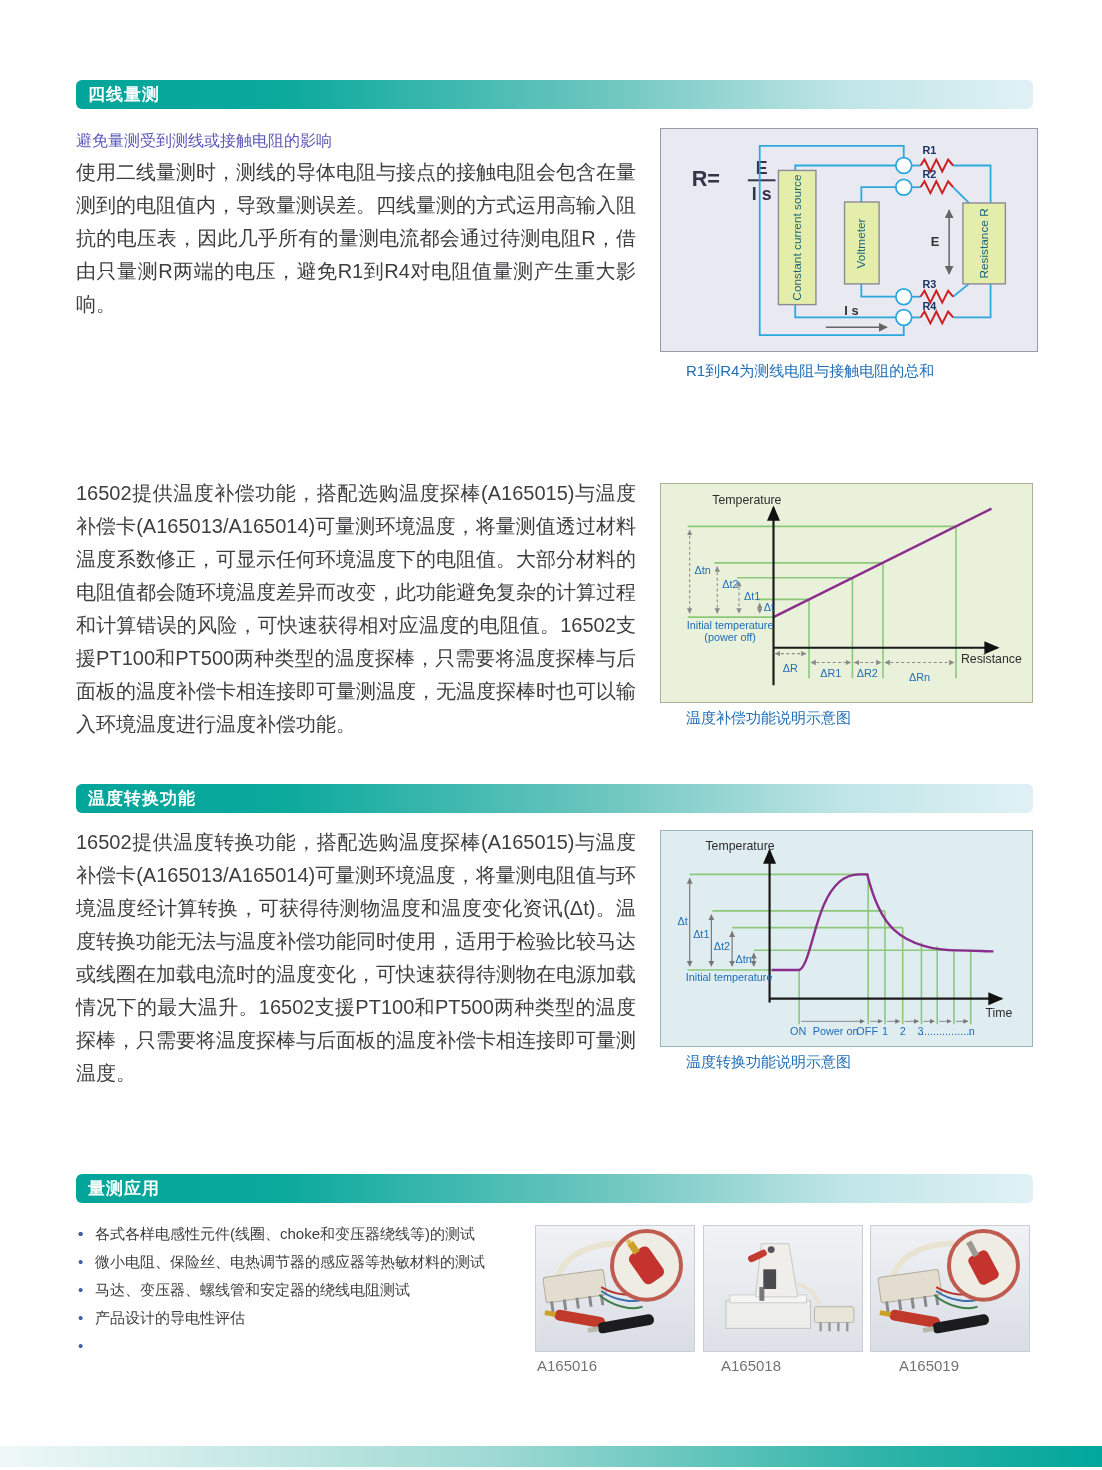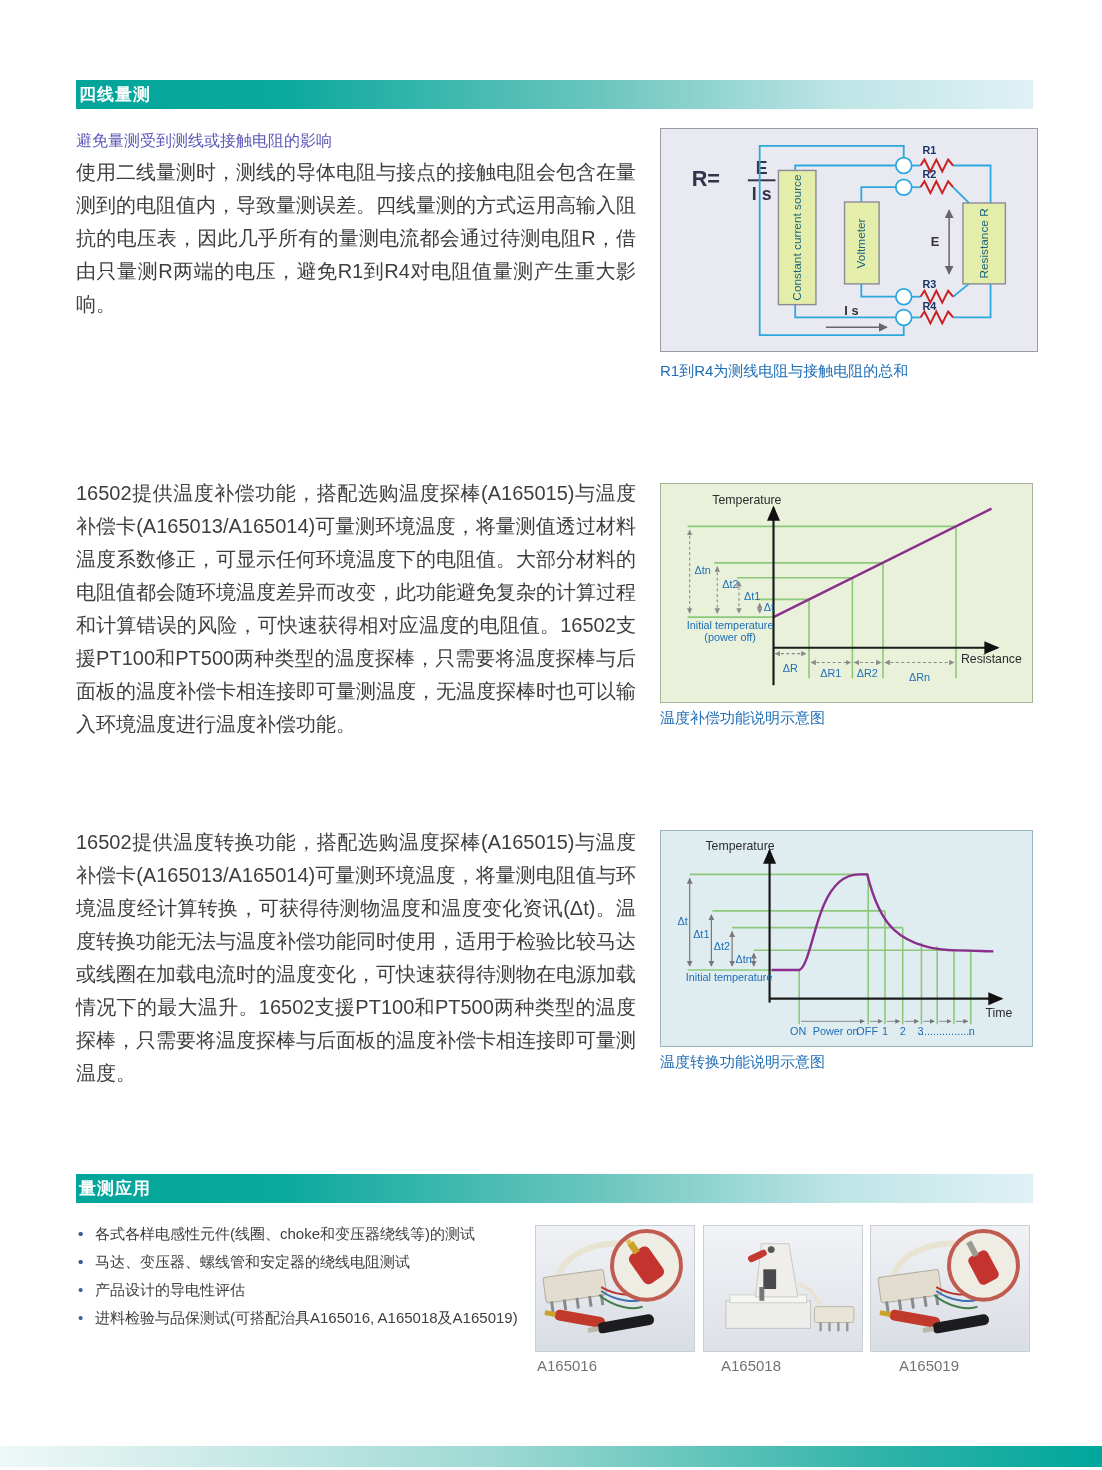--- a/index.html
+++ b/index.html
@@ -1,28 +1,28 @@
 <!DOCTYPE html>
 <html><head>
 <meta charset="utf-8">
 <style>
   html,body{margin:0;padding:0;background:#fff;}
   .page{position:relative;width:1102px;height:1470px;background:#fff;overflow:hidden;
         font-family:"Liberation Sans","DejaVu Sans",sans-serif;}
   .sec-bar{position:absolute;left:76px;width:957px;height:29px;box-sizing:border-box;
         background:linear-gradient(90deg,#02a59a 0%,#0ca99d 22%,#6cc6bf 55%,#bfe5e6 80%,#e0f1f6 100%);
-        color:#fff;font-weight:bold;font-size:17px;line-height:29px;padding-left:3px;letter-spacing:1px;}
+        color:#fff;font-weight:bold;font-size:17px;line-height:29px;padding-left:12px;letter-spacing:1px;border-radius:6px;}
   .subtitle{position:absolute;left:76px;color:#5b58b8;font-size:16px;font-weight:normal;}
   .para{position:absolute;left:76px;width:560px;font-size:20px;line-height:33px;
         color:#3e3e40;text-align:justify;}
   .figure{position:absolute;box-sizing:border-box;}
   .fig-circuit{left:660px;top:128px;width:378px;height:224px;background:#e9e9f1;border:1.5px solid #9a9aa8;}
   .fig-graph1{left:660px;top:483px;width:373px;height:220px;background:#e9f1da;border:1.5px solid #a9b199;}
   .fig-graph2{left:660px;top:830px;width:373px;height:217px;background:#dfedf1;border:1.5px solid #9bb5bd;}
-  .fig-caption{position:absolute;color:#1f6db6;font-size:15px;font-weight:500;}
+  .fig-caption{position:absolute;color:#1f6db6;font-size:15px;font-weight:500;margin-left:26px;}
   .bullets{position:absolute;left:78px;top:1220px;width:480px;margin:0;padding:0;}
   .bullets li{list-style:none;position:relative;padding-left:17px;font-size:15px;
         color:#3e3e40;line-height:28px;}
   .bullets li .dot{position:absolute;left:0;top:0;color:#3f5fa0;font-size:15px;}
   .photo{position:absolute;top:1225px;width:160px;height:127px;border:1px solid #c9ced6;
         box-sizing:border-box;background:#e6e9ee;}
   .photo-caption{position:absolute;top:1357px;color:#737373;font-size:15px;}
   .footer-bar{position:absolute;left:0;top:1446px;width:1102px;height:21px;
         background:linear-gradient(90deg,#eef8f7 0%,#9ed9d3 45%,#2fb3a8 80%,#00a79b 100%);}
   svg text{font-family:"Liberation Sans","DejaVu Sans",sans-serif;}
@@ -159,20 +159,23 @@
         <line x1="226" y1="181" x2="296" y2="181" marker-start="url(#g1-da)" marker-end="url(#g1-da)"></line>
       </g>
       <text x="130" y="191" class="blab" text-anchor="middle">ΔR</text>
       <text x="171" y="196" class="blab" text-anchor="middle">ΔR1</text>
       <text x="208" y="196" class="blab" text-anchor="middle">ΔR2</text>
       <text x="261" y="200" class="blab" text-anchor="middle">ΔRn</text>
     </svg>
   </div>
   <div class="fig-caption" style="left:660px;top:709px">温度补偿功能说明示意图</div>
 
+  <div class="sec-bar" style="top:784px">
+    <span>温度转换功能</span>
+  </div>
   <div class="para" style="top:826px">16502提供温度转换功能，搭配选购温度探棒(A165015)与温度补偿卡(A165013/A165014)可量测环境温度，将量测电阻值与环境温度经计算转换，可获得待测物温度和温度变化资讯(Δt)。温度转换功能无法与温度补偿功能同时使用，适用于检验比较马达或线圈在加载电流时的温度变化，可快速获得待测物在电源加载情况下的最大温升。16502支援PT100和PT500两种类型的温度探棒，只需要将温度探棒与后面板的温度补偿卡相连接即可量测温度。</div>
 
   <div class="figure fig-graph2">
     <svg viewBox="0 0 373 217" width="370" height="214">
       <defs>
         <marker id="g2-ax" markerWidth="9" markerHeight="8" refX="6" refY="3" orient="auto">
           <path d="M0,0 L7,3 L0,6 z" fill="#111"></path>
         </marker>
         <marker id="g2-sa" markerWidth="7" markerHeight="7" refX="4.5" refY="2.5" orient="auto-start-reverse">
           <path d="M0,0 L5,2.5 L0,5 z" fill="#777"></path>
@@ -234,24 +237,24 @@
     </svg>
   </div>
   <div class="fig-caption" style="left:660px;top:1053px">温度转换功能说明示意图</div>
 
   <div class="sec-bar" style="top:1174px">
     <span>量测应用</span>
   </div>
   <ul class="bullets">
     <li><span class="dot">•</span></li>
     <li><span class="dot">•</span><span>各式各样电感性元件(线圈、choke和变压器绕线等)的测试</span></li>
-    <li><span class="dot">•</span></li>
+    <li><span class="dot">•</span><span>微小电阻、保险丝、电热调节器的感应器等热敏材料的测试</span></li>
     <li><span class="dot">•</span><span>马达、变压器、螺线管和安定器的绕线电阻测试</span></li>
     <li><span class="dot">•</span><span>产品设计的导电性评估</span></li>
-    <li><span class="dot">•</span><span>进料检验与品保测试(可搭配治具A165016, A165018及A165019)</span></li>
+    <li><span class="dot">•</span></li>
   </ul>
 
   <div class="photo" style="left:535px">
     <svg viewBox="0 0 160 127" width="158" height="125">
       <defs>
           <linearGradient id="pbg1" x1="0" y1="0" x2="0" y2="1">
         <stop offset="0" stop-color="#f0f2f5"></stop>
             <stop offset="1" stop-color="#d9dde4"></stop>
           </linearGradient>
         </defs>

